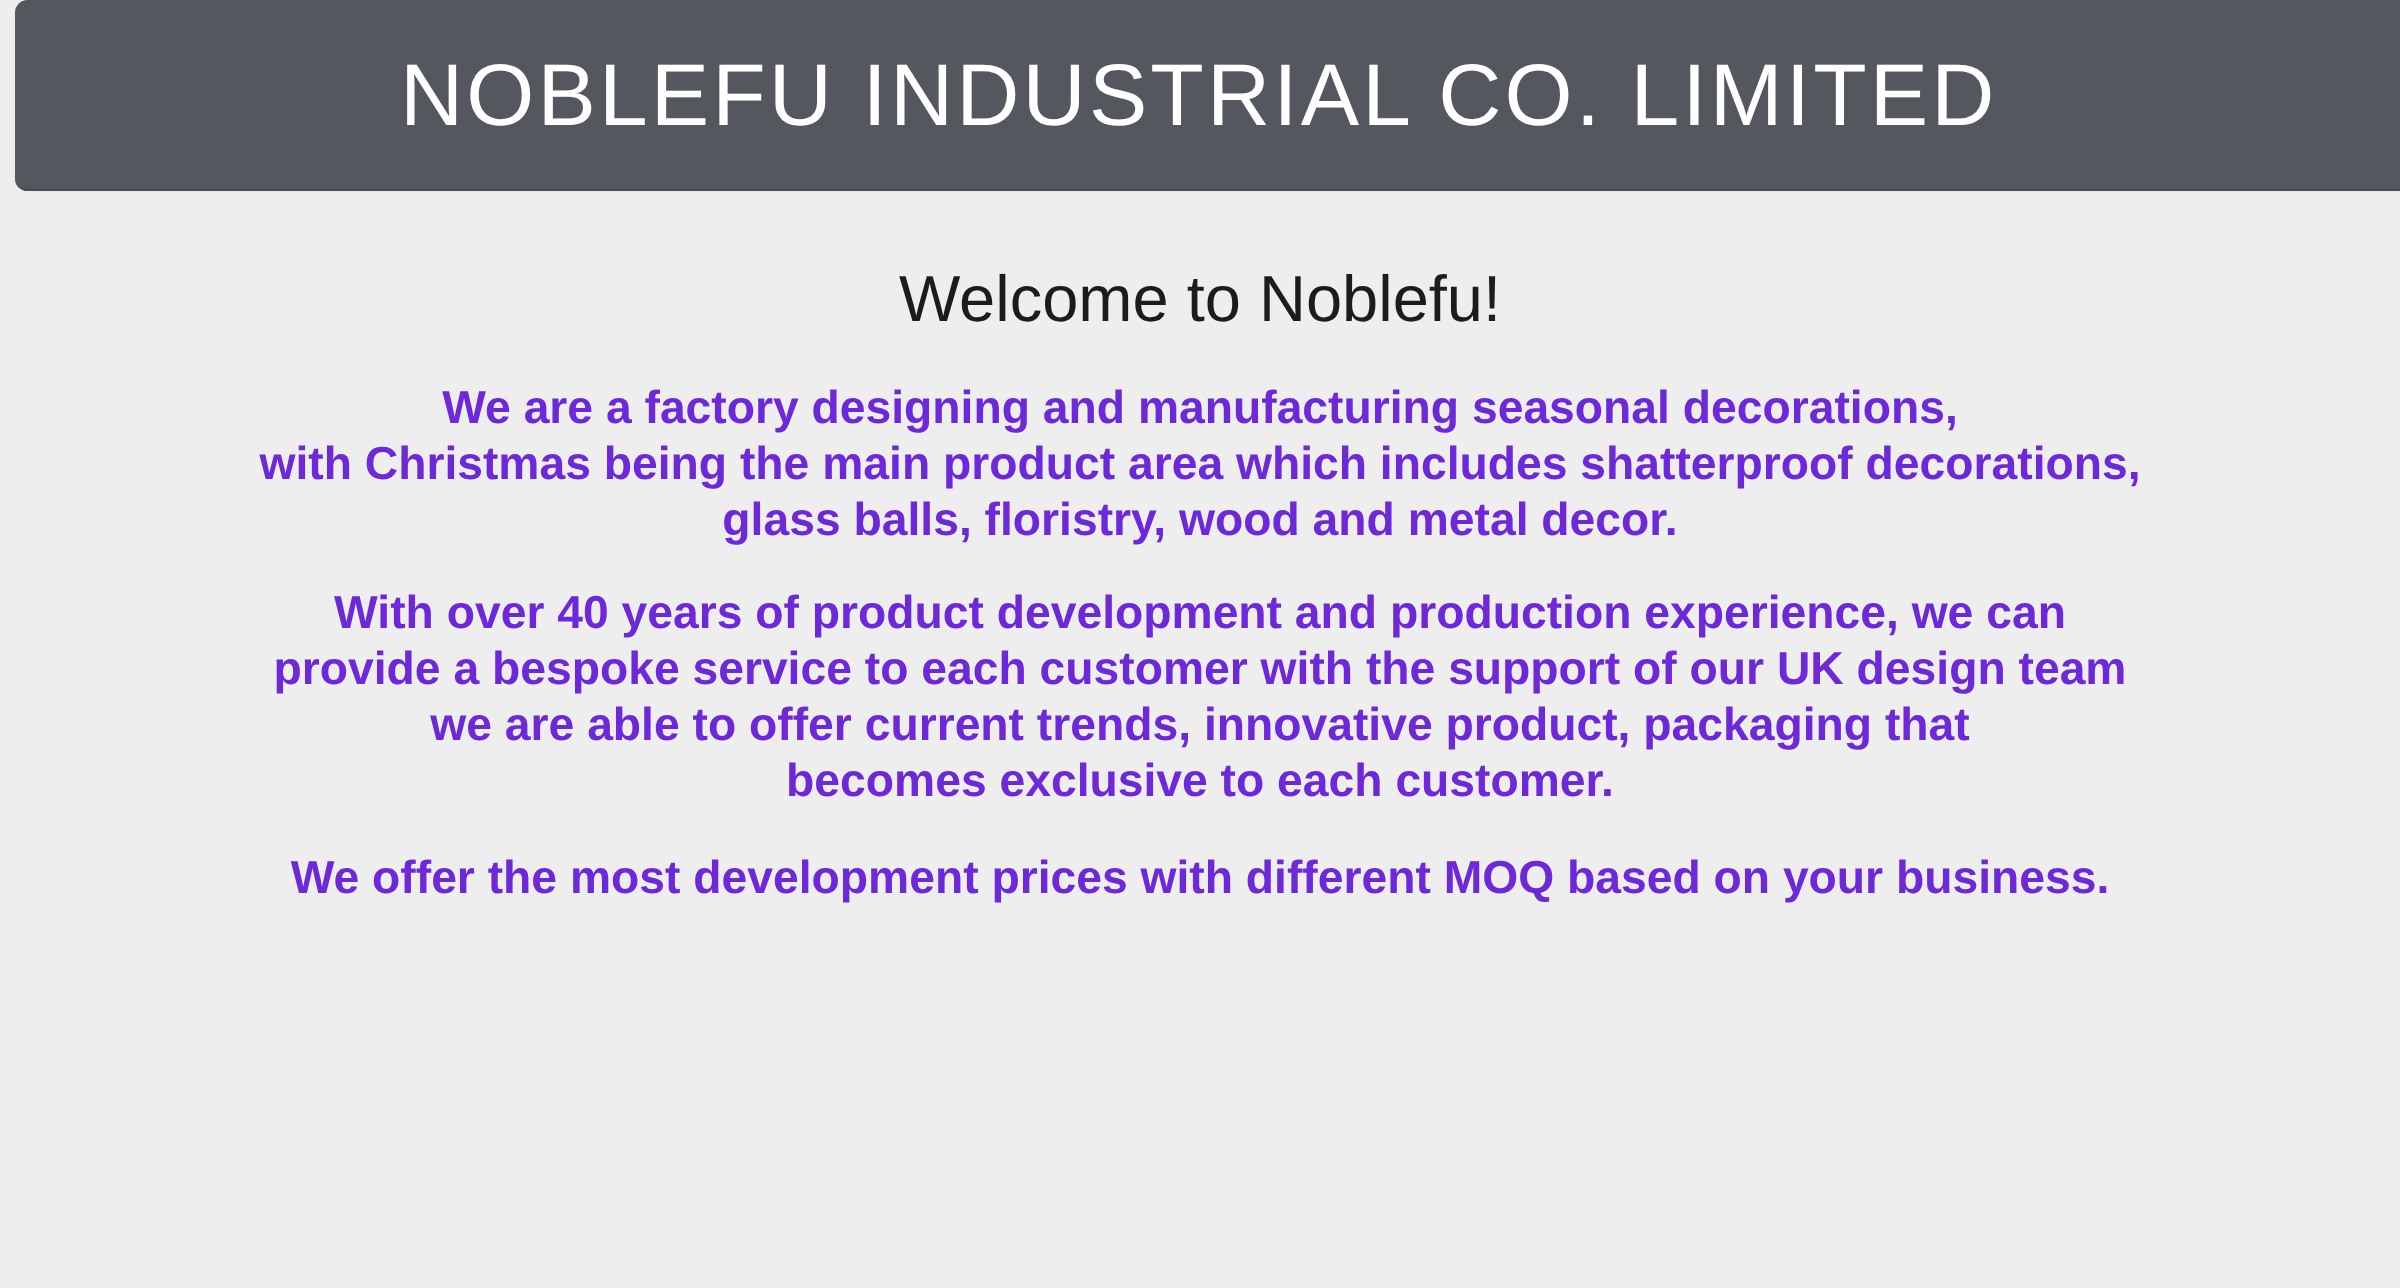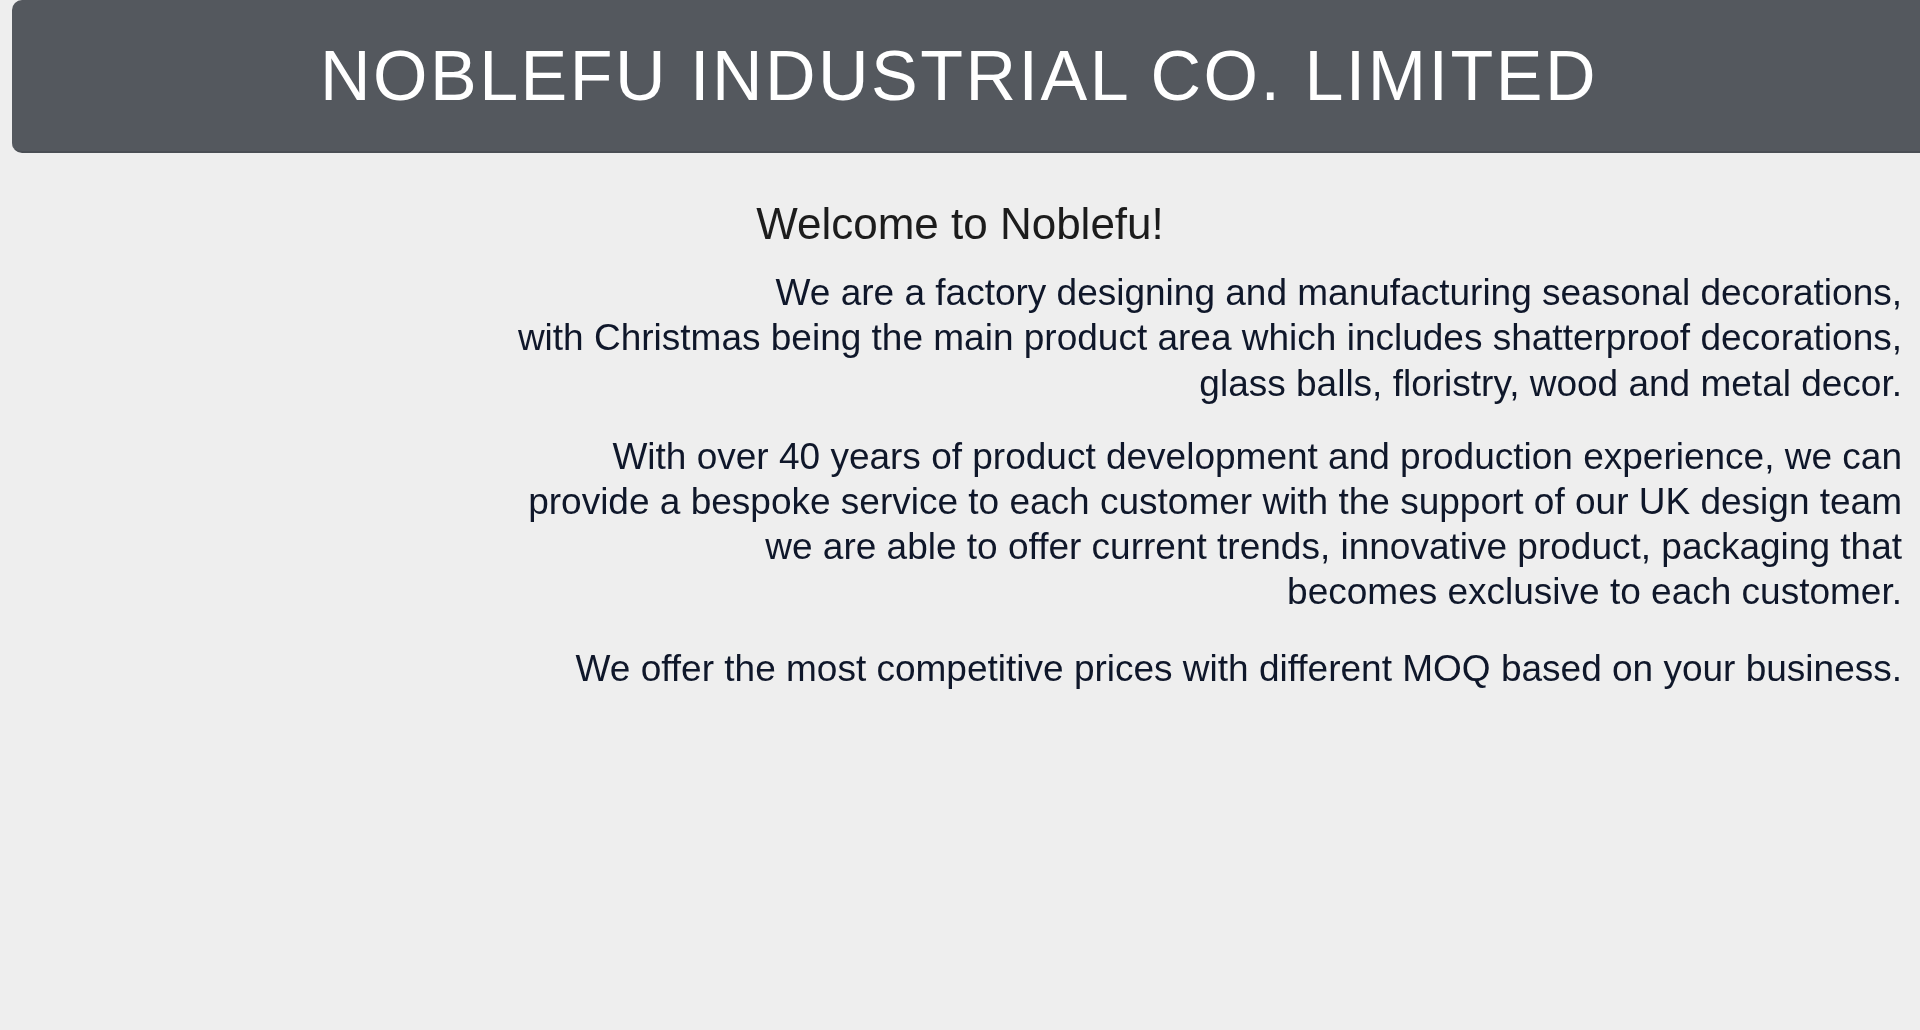--- a/index.html
+++ b/index.html
@@ -57,40 +57,39 @@
     top: 153px;
     left: 0;
     width: 1920px;
     height: 877px;
     padding: 0 18px;
     box-sizing: border-box;
     text-align: center;
   }
 
   .welcome-heading {
-    margin: 0;
+    margin: 12px;
     padding-top: 46px;
     font-family: "Liberation Sans", sans-serif;
-    font-size: 44px;
+    font-size: 52px;
     font-weight: 400;
     color: #1c1c1c;
     line-height: 1.12;
     letter-spacing: 0px;
   }
 
   .body-paragraph {
     margin: 0;
     font-family: "Liberation Sans", sans-serif;
     font-size: 37px;
-    font-weight: 400;
-    color: #0f172a;
+    font-weight: 700;
+    color: #6d28d9;
     line-height: 1.22;
     letter-spacing: 0px;
     white-space: pre-line;
-    text-align: right;
   }
 
   .p-intro      { padding-top: 22px; }
   .p-experience { padding-top: 28px; }
   .p-certs      { padding-top: 30px; }
   .p-pricing    { padding-top: 32px; }
 </style>
 </head>
 <body>
 
@@ -107,17 +106,17 @@
     <p class="body-paragraph p-intro">We are a factory designing and manufacturing seasonal decorations,
 with Christmas being the main product area which includes shatterproof decorations,
 glass balls, floristry, wood and metal decor.</p>
 
     <p class="body-paragraph p-experience">With over 40 years of  product development and production experience, we can
 provide a bespoke service to each customer with the support of our UK design team
 we are able to offer current trends, innovative product, packaging that
 becomes exclusive to each customer.</p>
 
 
-    <p class="body-paragraph p-pricing">We offer the most competitive prices with different MOQ based on your business.</p>
+    <p class="body-paragraph p-pricing">We offer the most development prices with different MOQ based on your business.</p>
 
   </div>
 
 </div>
 
 </body></html>

